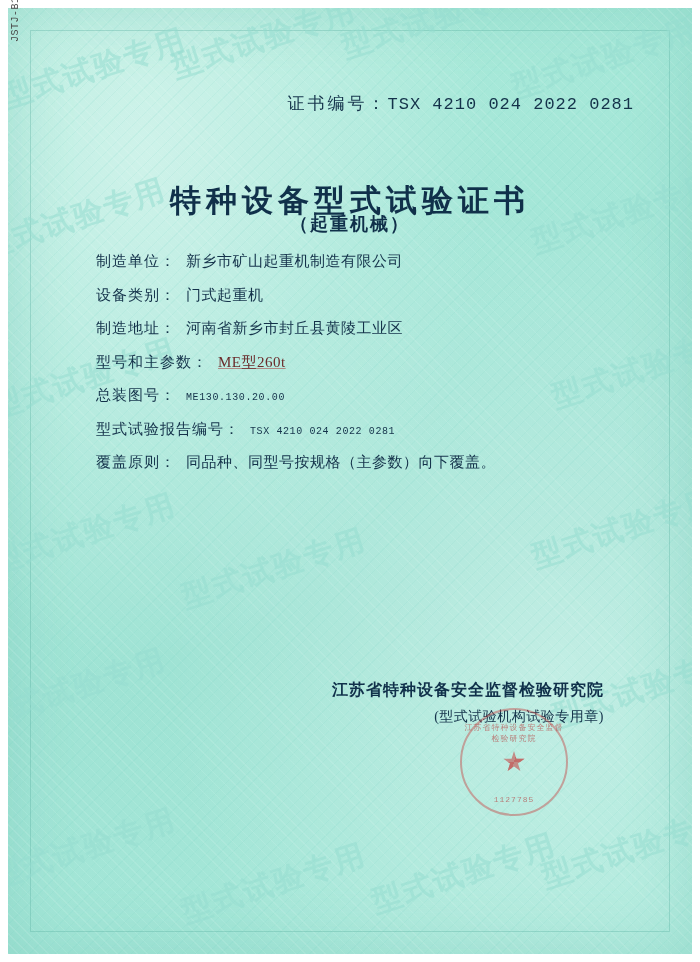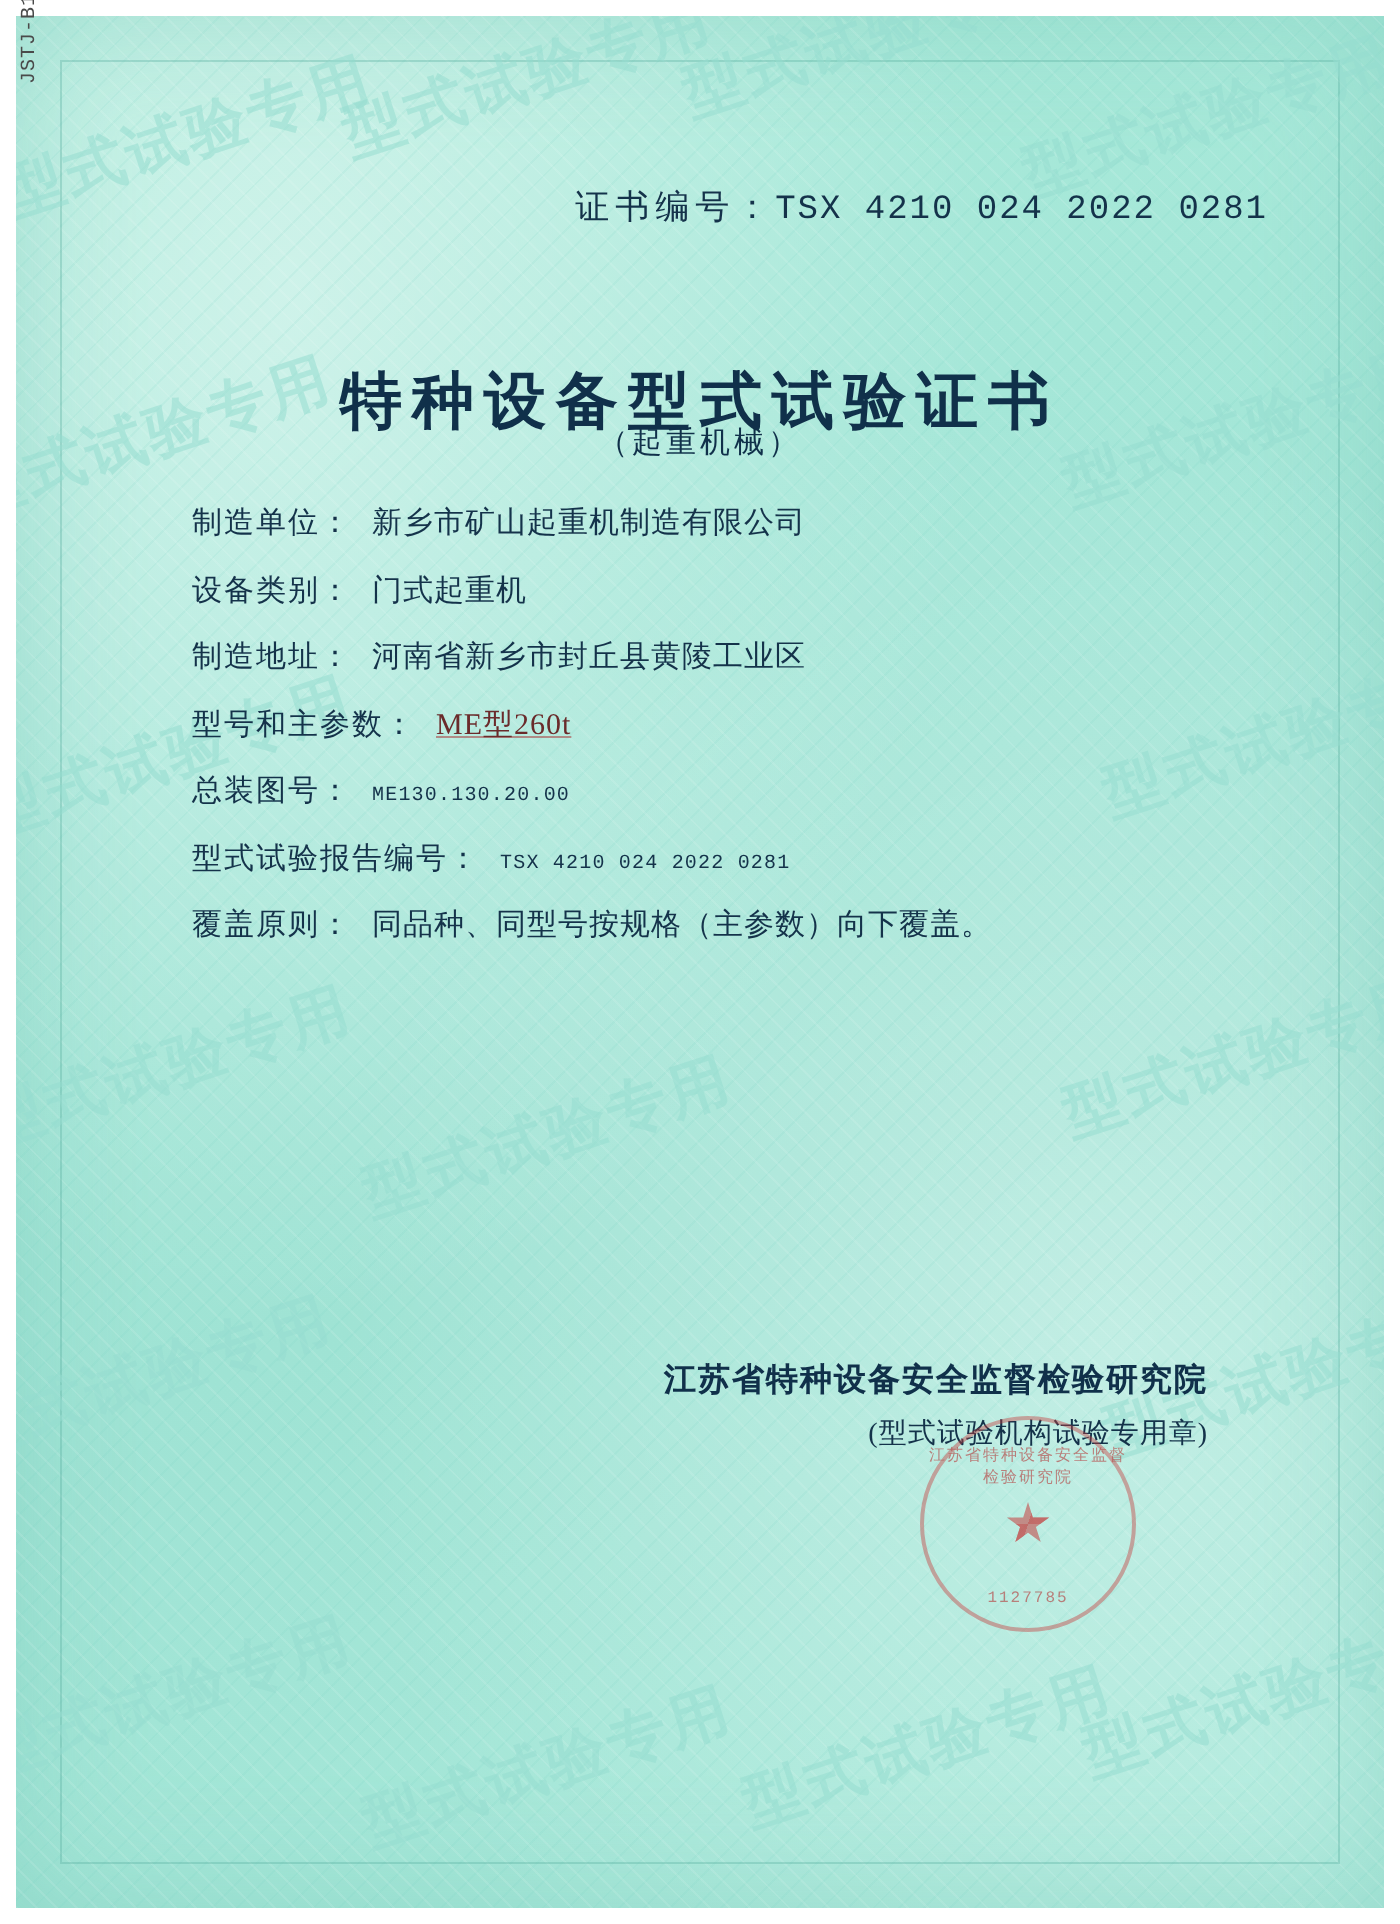--- a/index.html
+++ b/index.html
@@ -103,22 +103,22 @@
     color: #10304a;
     letter-spacing: 5px;
     margin-top: 20px;
   }
   .subtitle {
     position: absolute;
     left: 0;
     right: 0;
     top: 204px;
     text-align: center;
-    font-size: 15px;
-    font-weight: normal;
+    font-size: 18px;
+    font-weight: bold;
     color: #10304a;
     letter-spacing: 2px;
   }
 
   .fields {
     position: absolute;
     left: 88px;
     top: 244px;
     right: 70px;
   }

